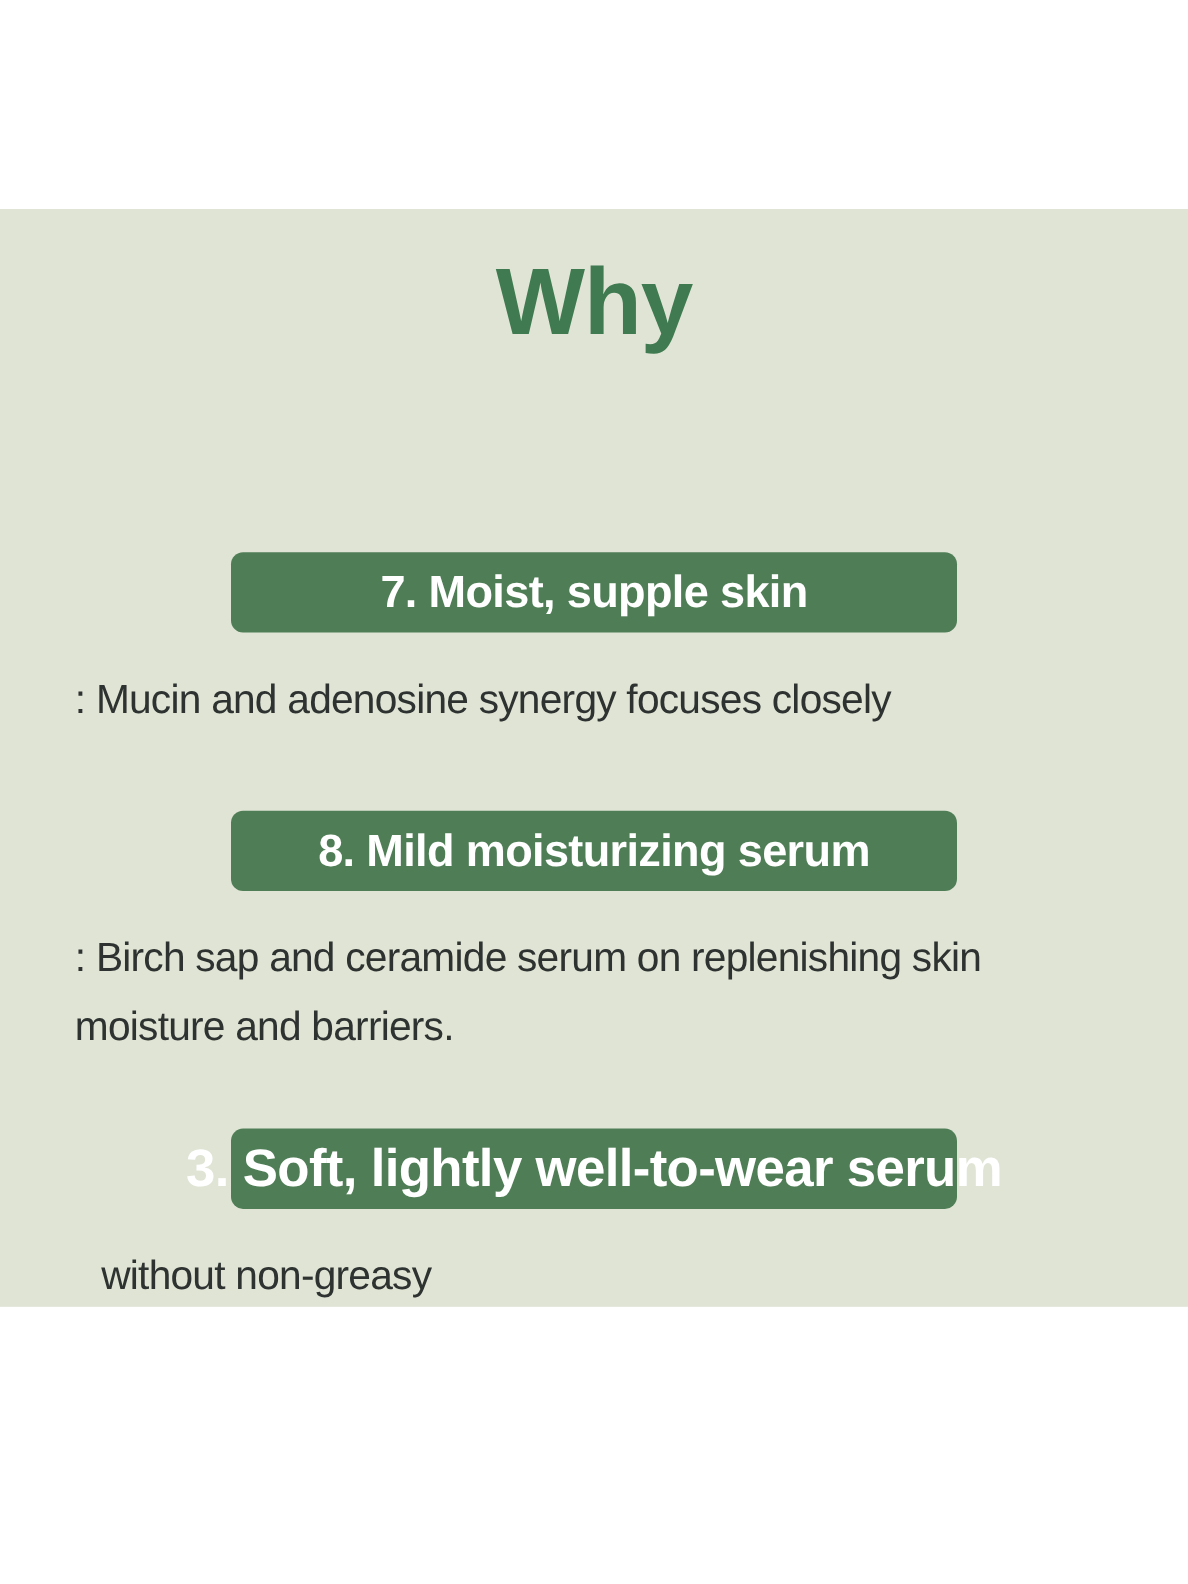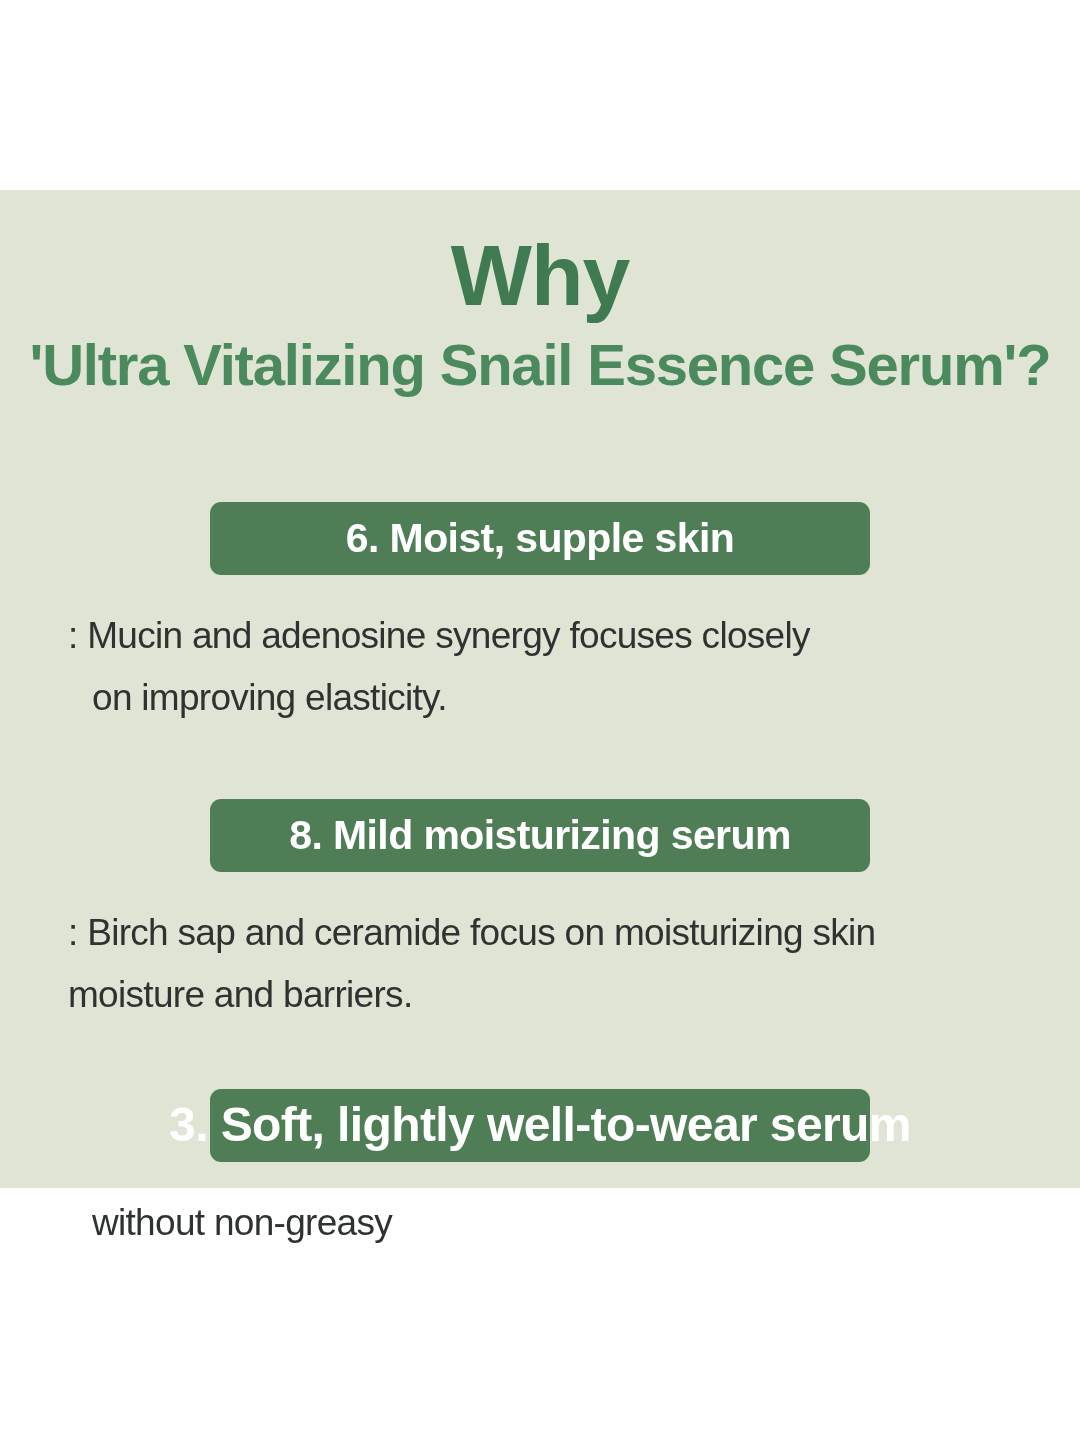--- a/index.html
+++ b/index.html
@@ -125,43 +125,41 @@
 </style>
 </head>
 <body>
 
 <div id="page">
 
   <div class="panel">
 
     <div class="title-block">
       <div class="title-main">Why</div>
-      <div class="title-sub">'Ultra Vitalizing Snail Essence Serum'?</div>
     </div>
 
     <div class="sections">
 
       <div class="section">
         <div class="pill pill-1">
-          <span class="pill-label">6. Moist, supple skin</span>
+          <span class="pill-label">7. Moist, supple skin</span>
         </div>
         <div class="section-body">
           <span class="body-line">: Mucin and adenosine synergy focuses closely</span>
-          <span class="body-line indent">on improving elasticity.</span>
         </div>
       </div>
 
       <div class="gap-1"></div>
 
       <div class="section">
         <div class="pill pill-2">
           <span class="pill-label">8. Mild moisturizing serum</span>
         </div>
         <div class="section-body">
-          <span class="body-line">: Birch sap and ceramide focus on moisturizing skin</span>
+          <span class="body-line">: Birch sap and ceramide serum on replenishing skin</span>
           <span class="body-line">moisture and barriers.</span>
         </div>
       </div>
 
       <div class="gap-2"></div>
 
       <div class="section">
         <div class="pill pill-3">
           <span class="pill-label">3. Soft, lightly well-to-wear serum</span>
         </div>

